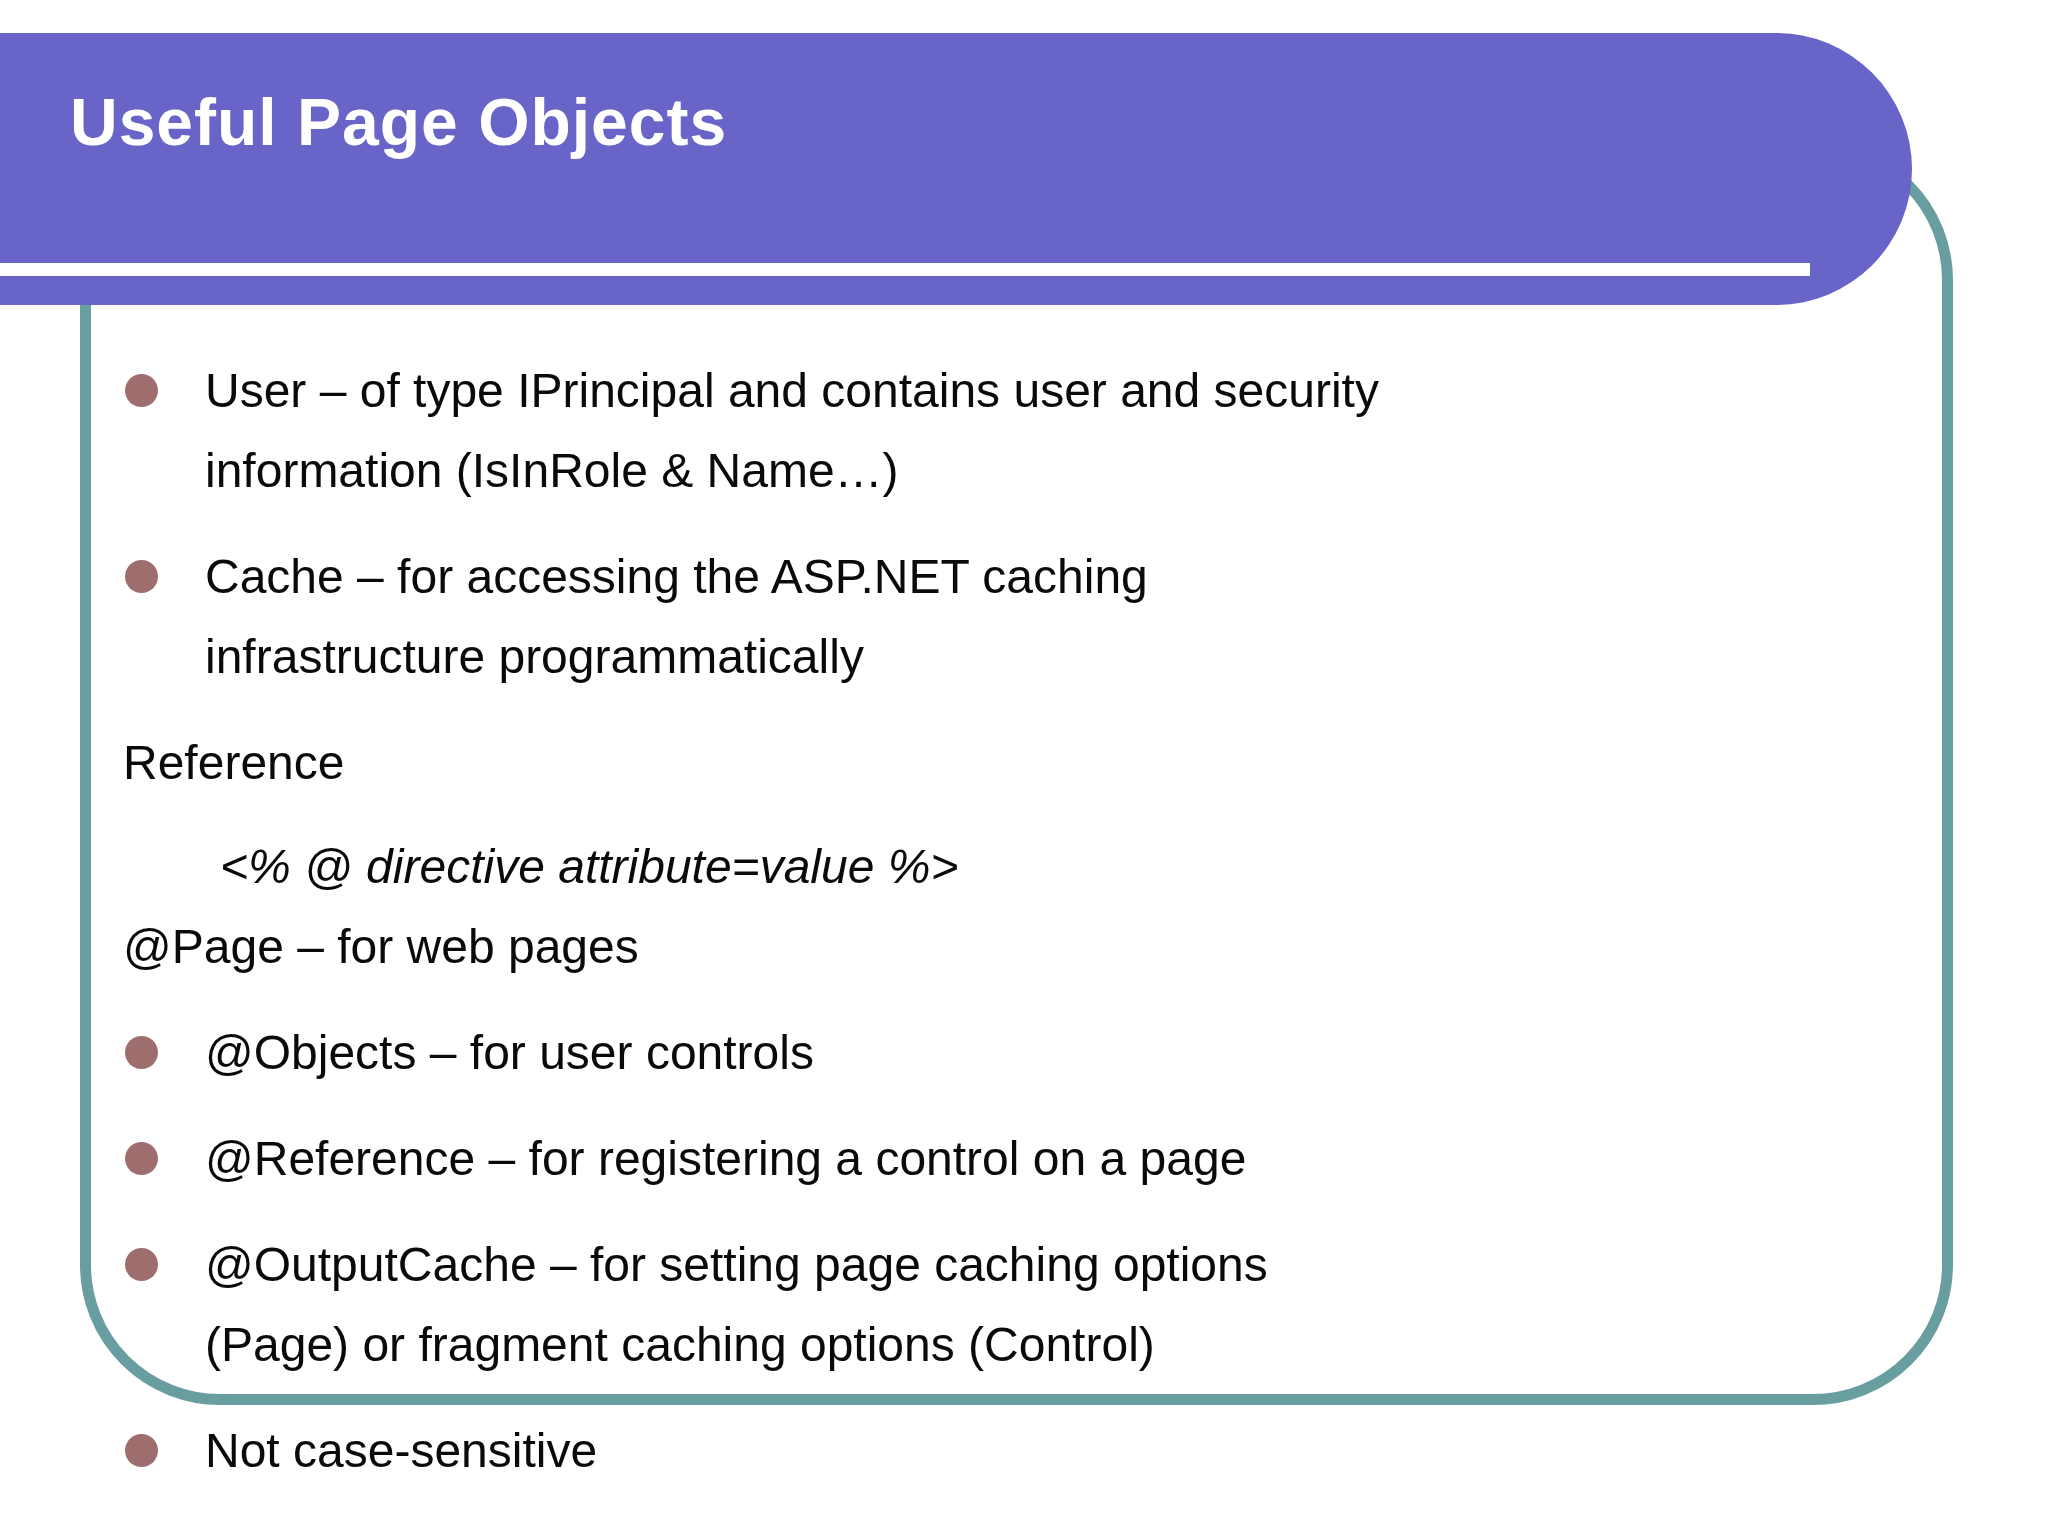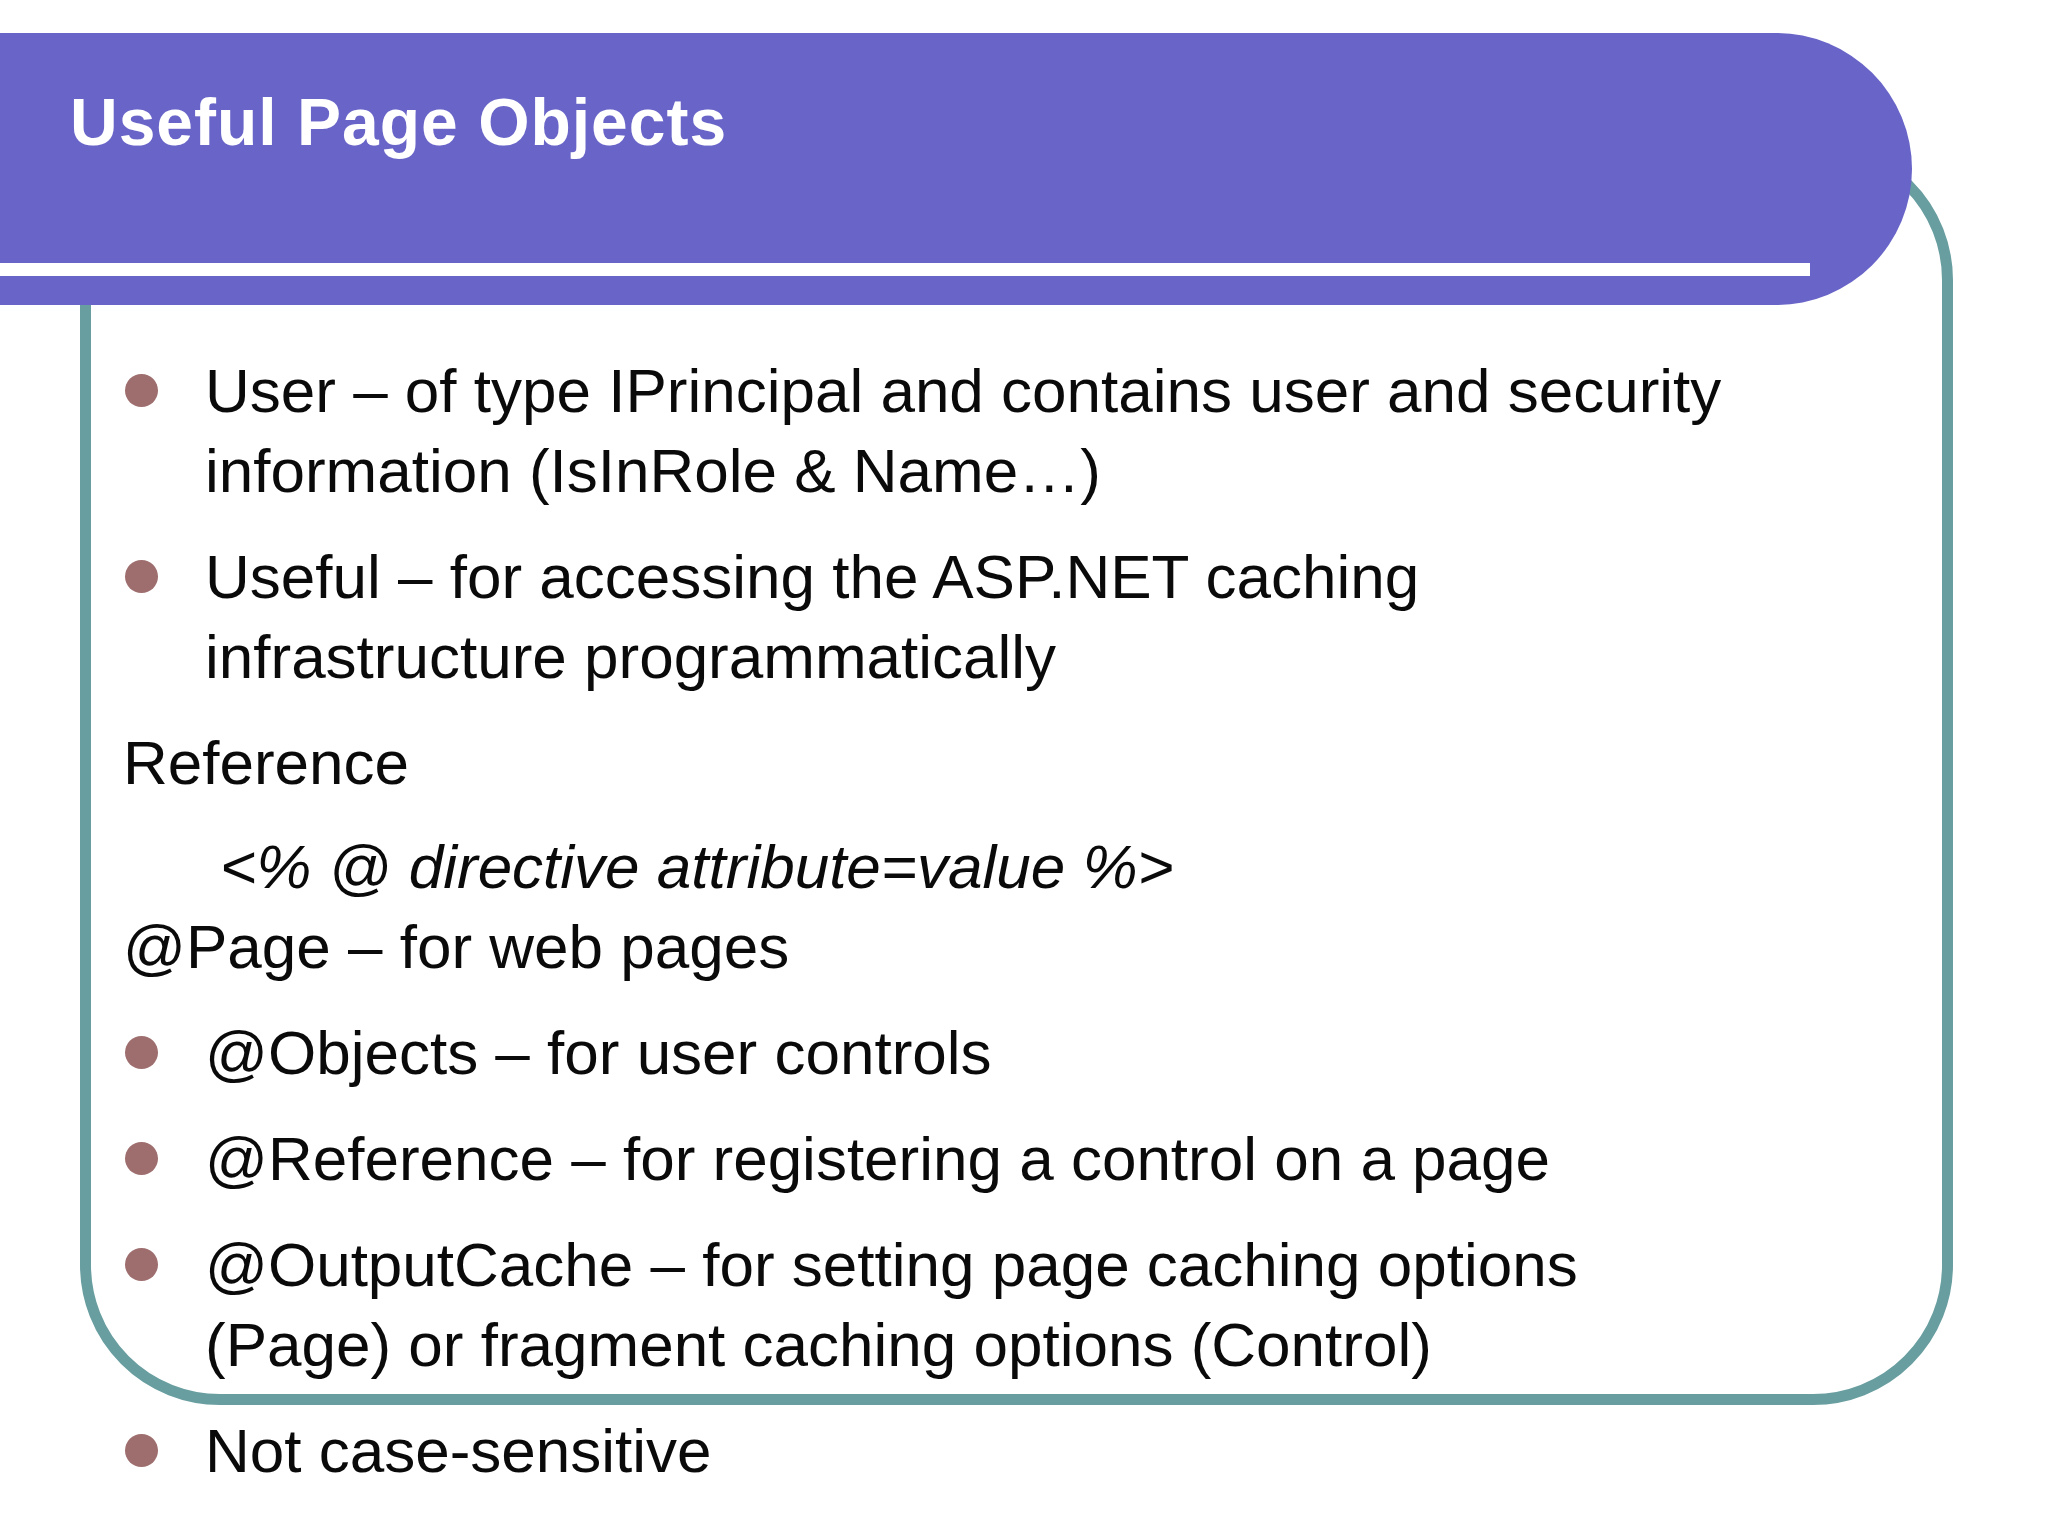--- a/index.html
+++ b/index.html
@@ -66,21 +66,21 @@
   }
 
   
   .content-area {
     position: absolute;
     left: 95px;
     top: 325px;
     width: 1835px;
     z-index: 4;
     color: var(--text, #0a0a0a);
-    font-size: 62px;
+    font-size: 48px;
     line-height: 80px;
   }
 
   .item {
     position: relative;
     margin: 26px 0;
   }
   .item.plain,
   .item.code {
     margin: 0;
@@ -119,21 +119,21 @@
   <div class="content-area">
 
     <div class="item bullet">
       <span class="marker"></span>
       <span class="text">User – of type IPrincipal and contains user and security
 information (IsInRole &amp; Name…)</span>
     </div>
 
     <div class="item bullet">
       <span class="marker"></span>
-      <span class="text">Useful – for accessing the ASP.NET caching
+      <span class="text">Cache – for accessing the ASP.NET caching
 infrastructure programmatically</span>
     </div>
 
     <div class="item plain">
       <span class="text">Reference</span>
     </div>
 
     <div class="item code">
       <span class="text">&lt;% @ directive attribute=value %&gt;</span>
     </div>

